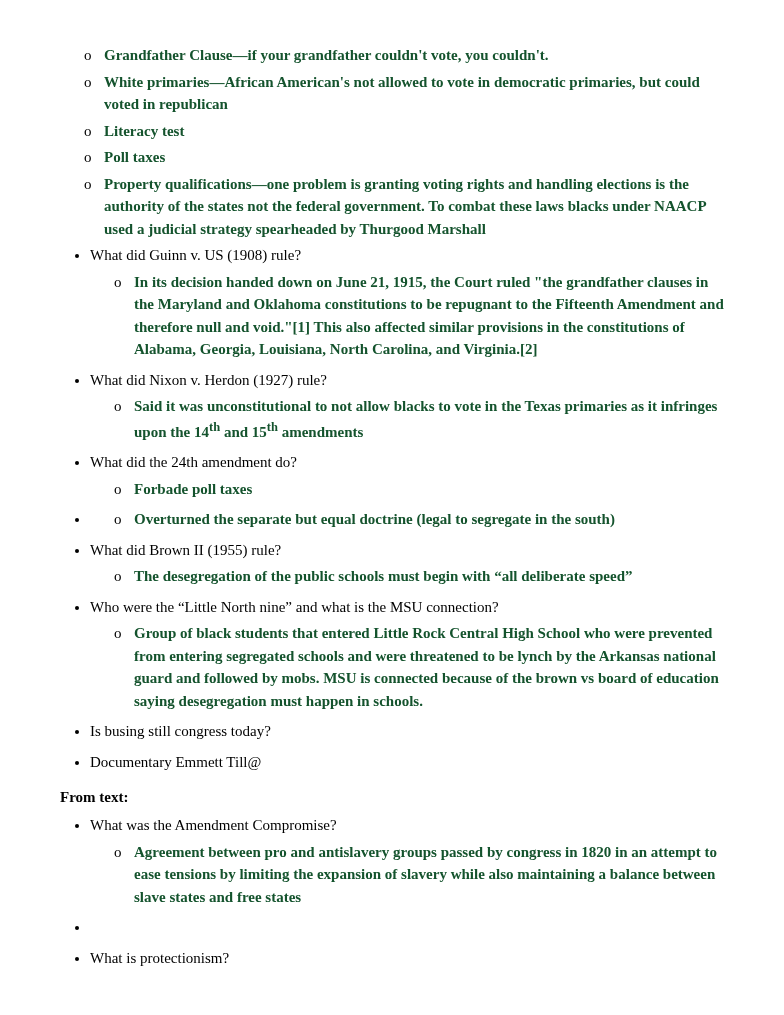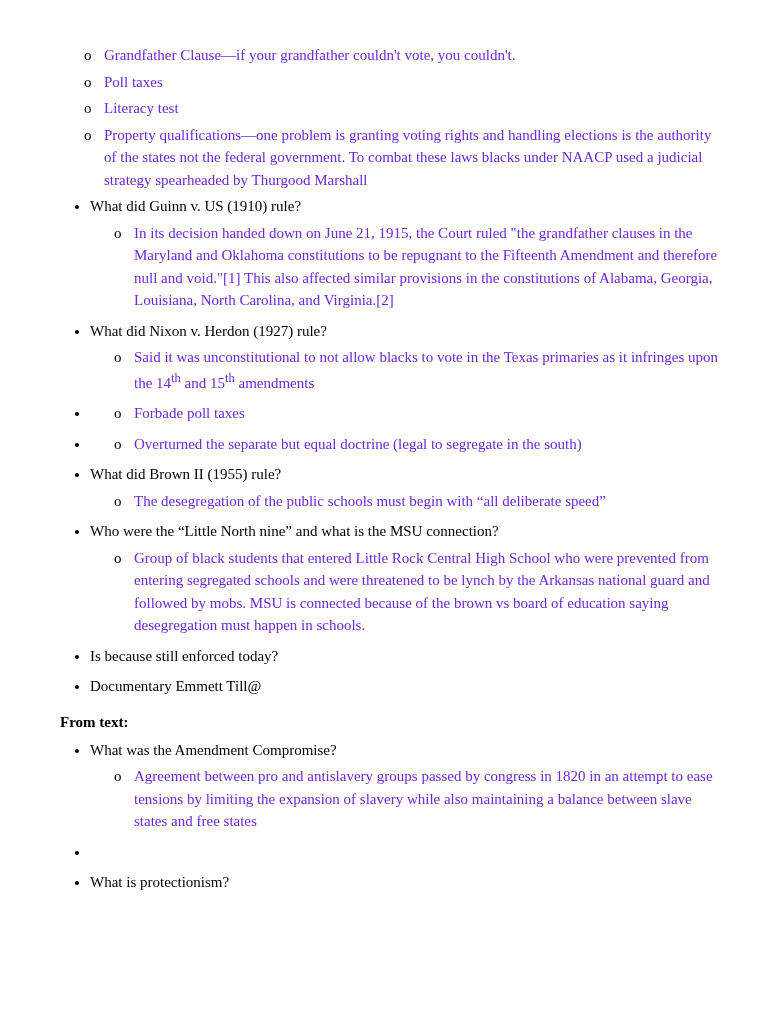--- a/index.html
+++ b/index.html
@@ -10,21 +10,22 @@
     body {
       background: #ffffff;
       font-family: 'Times New Roman', Times, serif;
       font-size: 15px;
       color: #000000;
       padding: 40px 60px;
       width: 784px;
       min-height: 1015px;
     }
     .red {
-      color: #6d28d9;
+      color: #14532d;
+      font-weight: bold;
     }
     ul.main-list {
       list-style-type: disc;
       margin-left: 30px;
     }
     ul.main-list > li {
       margin-bottom: 8px;
       line-height: 1.5;
     }
     ul.sub-list {
@@ -52,51 +53,55 @@
     }
   </style>
 </head>
 <body>
 
 <ul class="sub-list">
   <li>
     <span class="red">Grandfather Clause—if your grandfather couldn't vote, you couldn't.</span>
   </li>
   <li>
-    <span class="red">Poll taxes</span>
+    <span class="red">White primaries—African American's not allowed to vote in democratic primaries, but could voted in republican</span>
   </li>
   <li>
     <span class="red">Literacy test</span>
+  </li>
+  <li>
+    <span class="red">Poll taxes</span>
   </li>
   <li>
     <span class="red">Property qualifications—one problem is granting voting rights and handling elections is the authority of the states not the federal government. To combat these laws blacks under NAACP used a judicial strategy spearheaded by Thurgood Marshall</span>
   </li>
 </ul>
 
 <ul class="main-list">
 
   <li>
-    <span>What did Guinn v. US (1910) rule?</span>
+    <span>What did Guinn v. US (1908) rule?</span>
     <ul class="sub-list">
       <li>
         <span class="red">In its decision handed down on June 21, 1915, the Court ruled "the grandfather clauses in the Maryland and Oklahoma constitutions to be repugnant to the Fifteenth Amendment and therefore null and void."[1] This also affected similar provisions in the constitutions of Alabama, Georgia, Louisiana, North Carolina, and Virginia.[2]</span>
       </li>
     </ul>
   </li>
 
   <li>
     <span>What did Nixon v. Herdon (1927) rule?</span>
     <ul class="sub-list">
       <li>
         <span class="red">Said it was unconstitutional to not allow blacks to vote in the Texas primaries as it infringes upon the 14<sup>th</sup> and 15<sup>th</sup> amendments</span>
       </li>
     </ul>
   </li>
 
   <li>
+    <span>What did the 24th amendment do?</span>
     <ul class="sub-list">
       <li>
         <span class="red">Forbade poll taxes</span>
       </li>
     </ul>
   </li>
 
   <li>
     <ul class="sub-list">
       <li>
@@ -117,21 +122,21 @@
   <li>
     <span>Who were the “Little North nine” and what is the MSU connection?</span>
     <ul class="sub-list">
       <li>
         <span class="red">Group of black students that entered Little Rock Central High School who were prevented from entering segregated schools and were threatened to be lynch by the Arkansas national guard and followed by mobs.  MSU is connected because of the brown vs board of education saying desegregation must happen in schools.</span>
       </li>
     </ul>
   </li>
 
   <li>
-    <span>Is because still enforced today?</span>
+    <span>Is busing still congress today?</span>
   </li>
 
   <li>
     <span>Documentary Emmett Till@</span>
   </li>
 
 </ul>
 
 <div class="from-text">
   <span>From text:</span>

